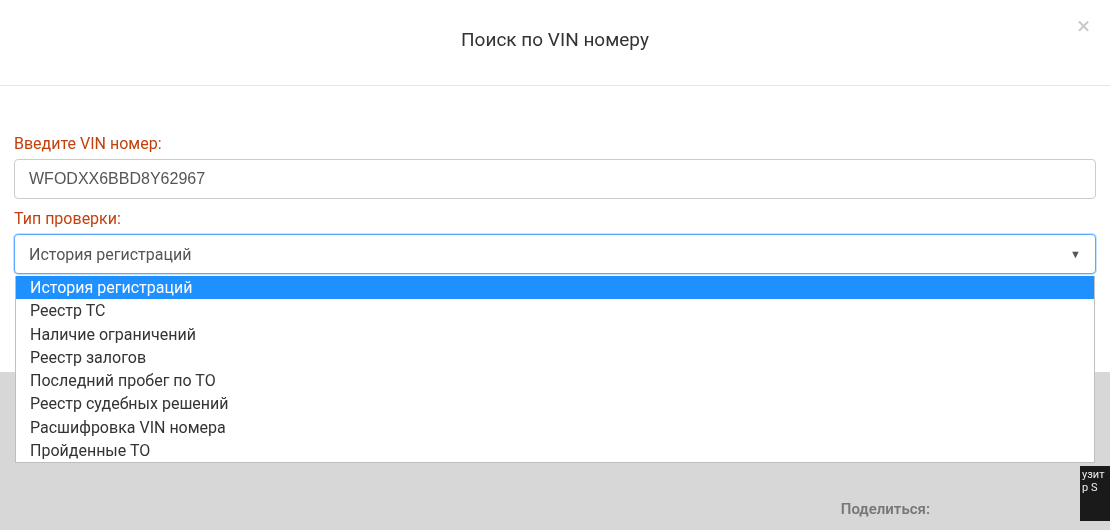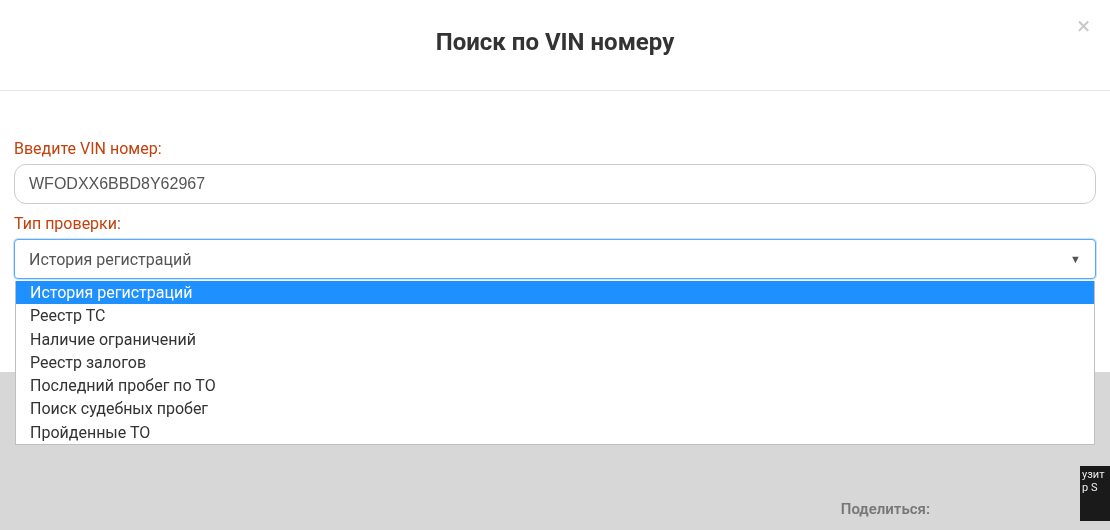--- a/index.html
+++ b/index.html
@@ -16,22 +16,22 @@
       width: 100%;
       height: 100%;
     }
     .modal-header {
       position: relative;
       text-align: center;
       padding: 28px 0 34px 0;
       border-bottom: 1px solid #e5e5e5;
     }
     .modal-title {
-      font-size: 24px;
-      font-weight: 700;
+      font-size: 19px;
+      font-weight: 400;
       color: #333;
     }
     .close-x {
       position: absolute;
       top: 14px;
       right: 20px;
       font-size: 24px;
       color: #c8c8c8;
       cursor: pointer;
       font-weight: 400;
@@ -43,21 +43,21 @@
     .form-label {
       font-size: 16px;
       color: #c2410c;
       margin-bottom: 6px;
       display: block;
     }
     .text-input {
       width: 100%;
       height: 40px;
       border: 1px solid #ccc;
-      border-radius: 12px;
+      border-radius: 4px;
       padding: 0 14px;
       font-size: 16px;
       color: #555;
       margin-bottom: 10px;
       outline: none;
     }
     .select-wrap {
       position: relative;
       width: 100%;
     }
@@ -154,18 +154,19 @@
       <div class="select-display">
         <span>История регистраций</span>
         <span class="caret">▼</span>
       </div>
       <div class="dropdown" id="dropdown-list">
           <div class="dropdown-item selected">История регистраций</div>
           <div class="dropdown-item">Реестр ТС</div>
           <div class="dropdown-item">Наличие ограничений</div>
           <div class="dropdown-item">Реестр залогов</div>
           <div class="dropdown-item">Последний пробег по ТО</div>
-          <div class="dropdown-item">Поиск судебных пробег</div>
+          <div class="dropdown-item">Реестр судебных решений</div>
+          <div class="dropdown-item">Расшифровка VIN номера</div>
           <div class="dropdown-item">Пройденные ТО</div>
         </div>
     </div>
   </div>
 </div>
 
 </body></html>

